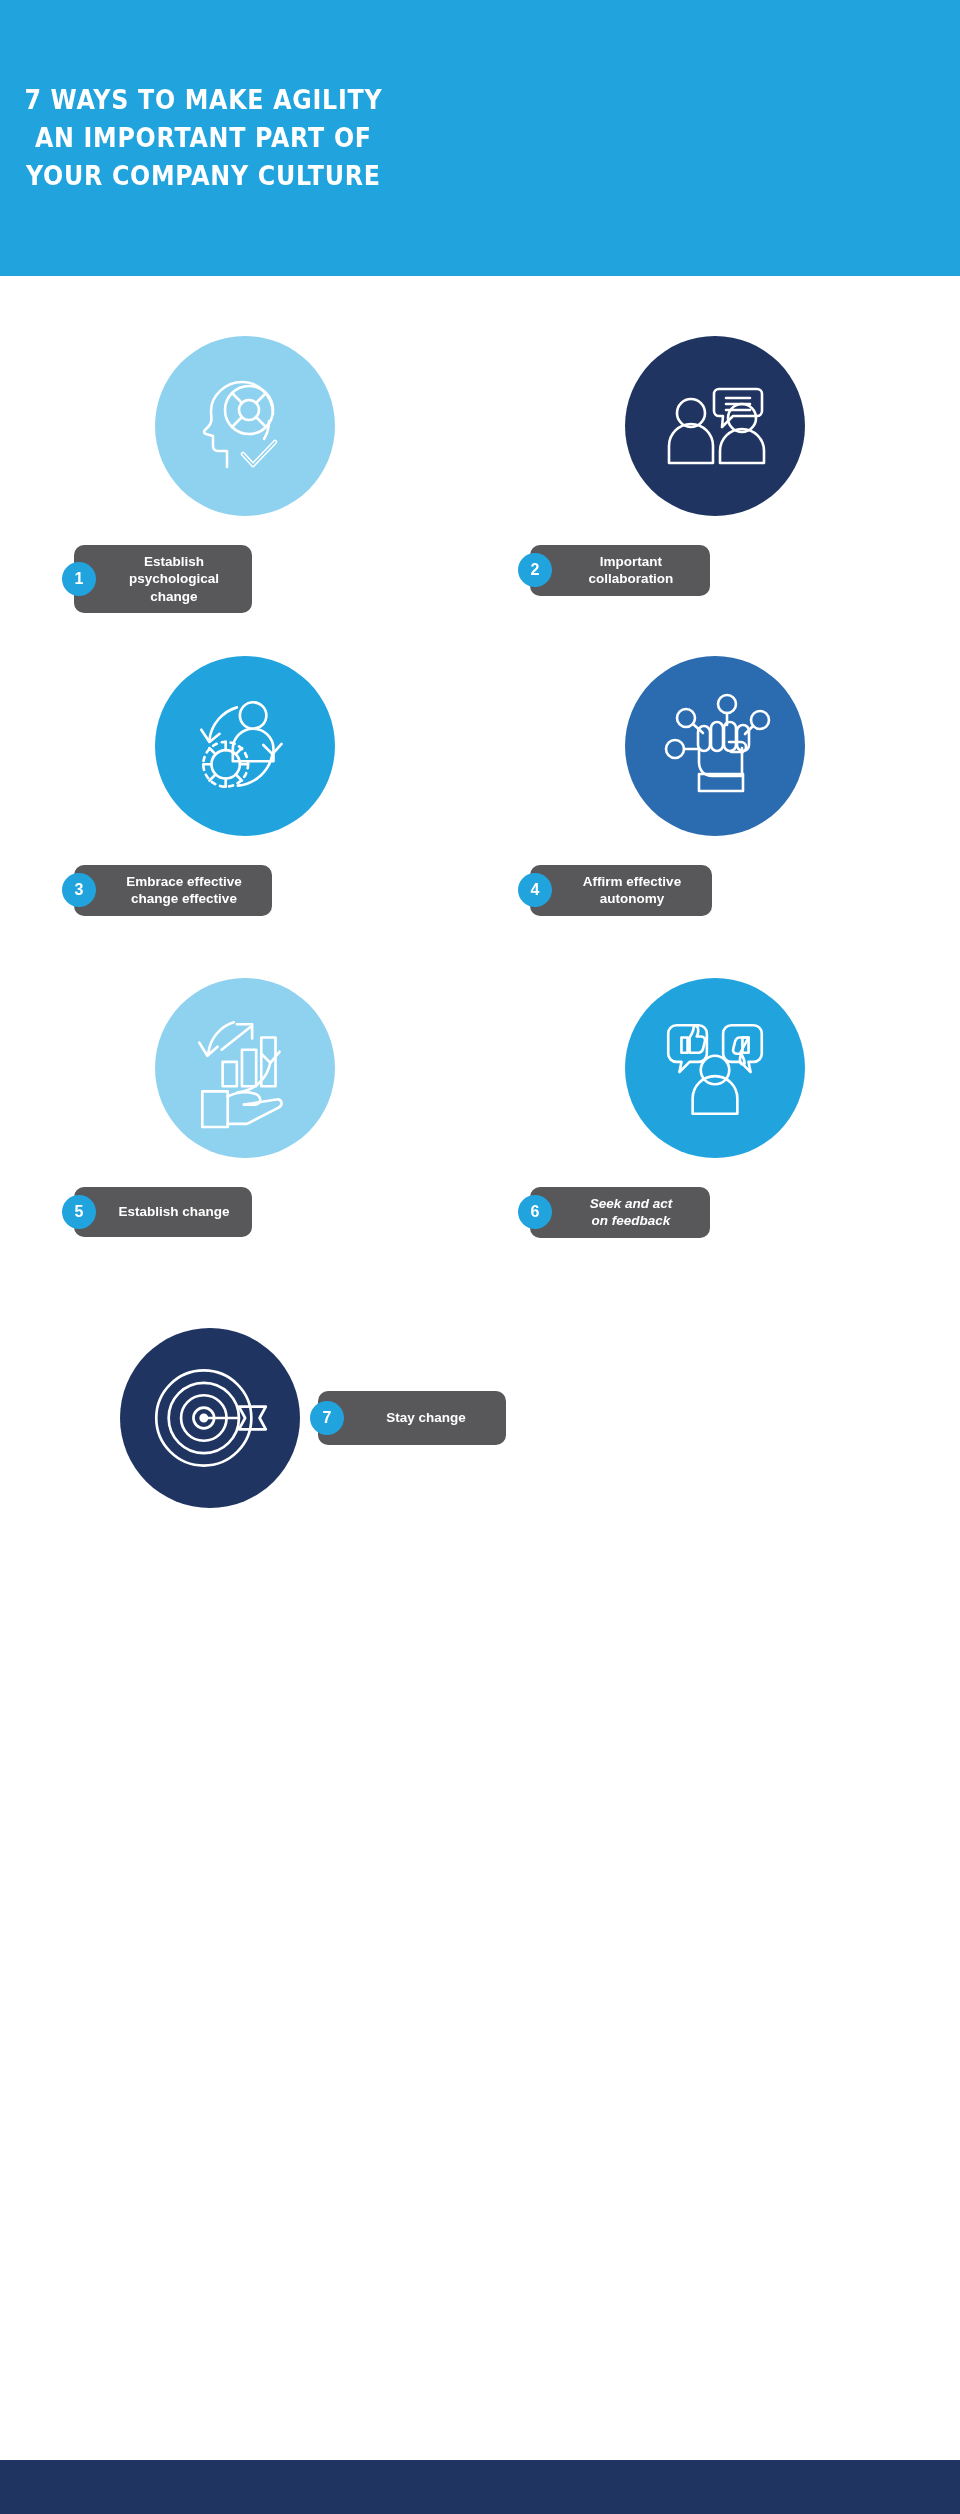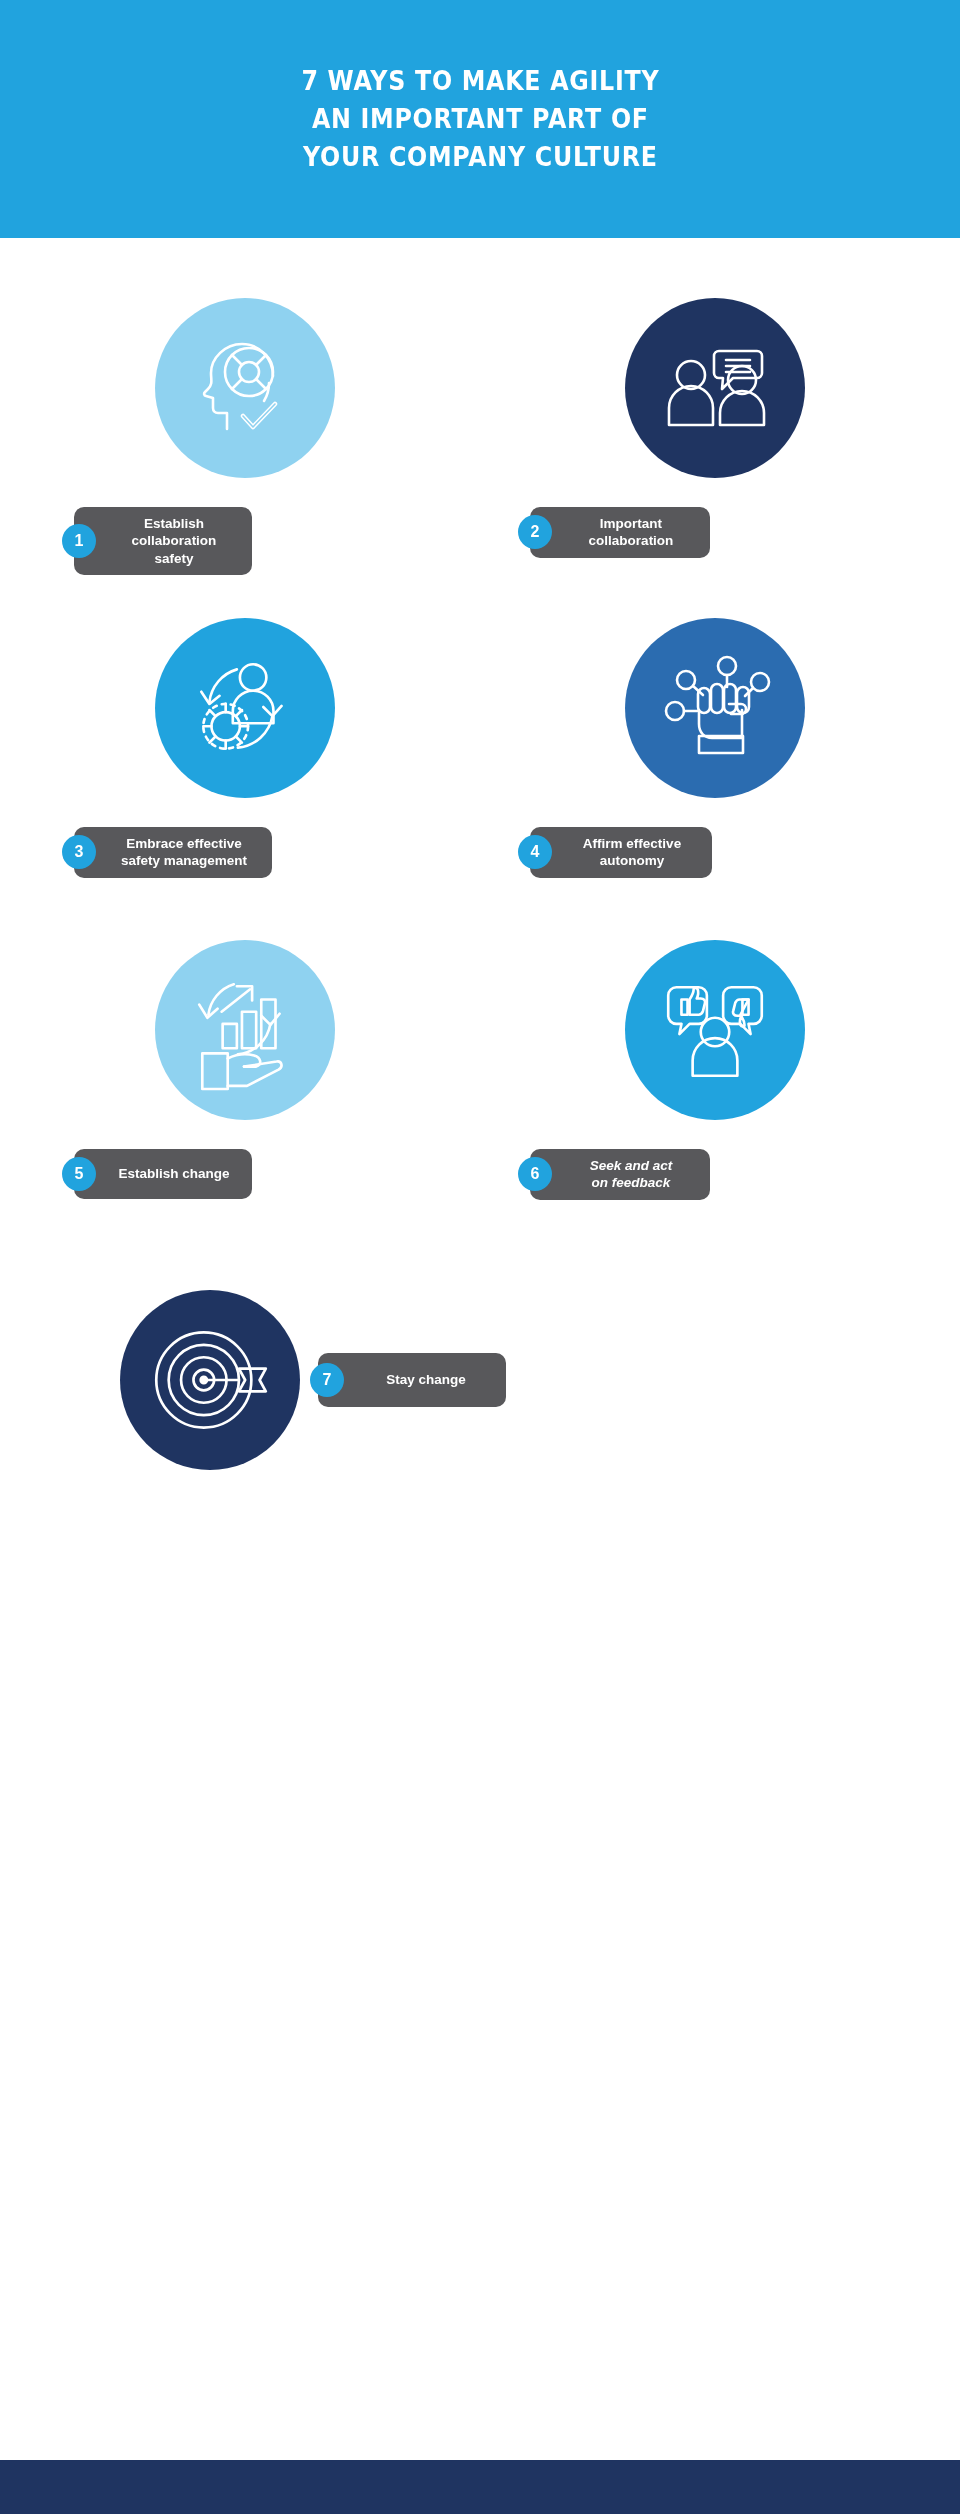--- a/index.html
+++ b/index.html
@@ -5,23 +5,23 @@
   * { box-sizing: border-box; margin: 0; padding: 0; }
   html, body { background: #ffffff; }
   body {
     width: 960px; height: 2514px;
     font-family: "Liberation Sans", sans-serif;
     position: relative; overflow: hidden;
   }
 
   
   .header {
-    width: 960px; height: 238px;
+    width: 960px; height: 276px;
     background: #21A3DE;
-    display: flex; align-items: center; justify-content: center;
+    display: flex; align-items: center; 
   }
   .header-title {
     color: #ffffff;
     font-family: "DejaVu Sans", sans-serif;
     font-weight: bold;
     font-size: 27px;
     letter-spacing: 0.8px;
     line-height: 1.42;
     text-align: center;
     text-transform: uppercase;
@@ -153,21 +153,21 @@
             <circle cx="64" cy="44" r="10"></circle>
             <path d="M47 27l10 10M81 27L71 37M47 61l10-10M81 61L71 51"></path>
             <path d="M58 88l10 11 22-23" stroke-width="4.5"></path>
             <path d="M58 88l10 11 22-23" stroke-width="1.6" stroke="#8FD2F0"></path>
           </svg>
         </div>
       </div>
       <div class="label-row">
         <div class="num-badge">1</div>
         <div class="label-bar">Establish
-collaboration safety</div>
+psychological change</div>
       </div>
     </div>
 
     <div class="cell" data-idx="1">
       <div class="circle-wrap">
         <div class="circle" style="background:#1F3461">
           <svg width="120" height="120" viewBox="0 0 120 120" fill="none" stroke="#fff" stroke-width="2.6" stroke-linecap="round" stroke-linejoin="round">
             <circle cx="36" cy="47" r="14"></circle>
             <path d="M14 97V80a22 22 0 0 1 44 0v17z"></path>
             <circle cx="87" cy="52" r="14"></circle>
@@ -196,21 +196,21 @@
             <path d="M96 58l-9 10-9-9"></path>
             <circle cx="41" cy="78" r="14"></circle>
             <path d="M41 56v8M41 92v8M19 78h8M55 78h8M25 62l6 6M51 88l6 6M57 62l-6 6M31 88l-6 6"></path>
             <circle cx="41" cy="78" r="22" stroke-dasharray="4 5"></circle>
           </svg>
         </div>
       </div>
       <div class="label-row">
         <div class="num-badge">3</div>
         <div class="label-bar">Embrace effective
-safety management</div>
+change effective</div>
       </div>
     </div>
 
     <div class="cell r2" data-idx="3">
       <div class="circle-wrap">
         <div class="circle" style="background:#2B6CB0">
           <svg width="120" height="120" viewBox="0 0 120 120" fill="none" stroke="#fff" stroke-width="2.6" stroke-linecap="round" stroke-linejoin="round">
             <circle cx="72" cy="18" r="9"></circle>
             <path d="M72 27v12"></path>
             <circle cx="31" cy="32" r="9"></circle>

